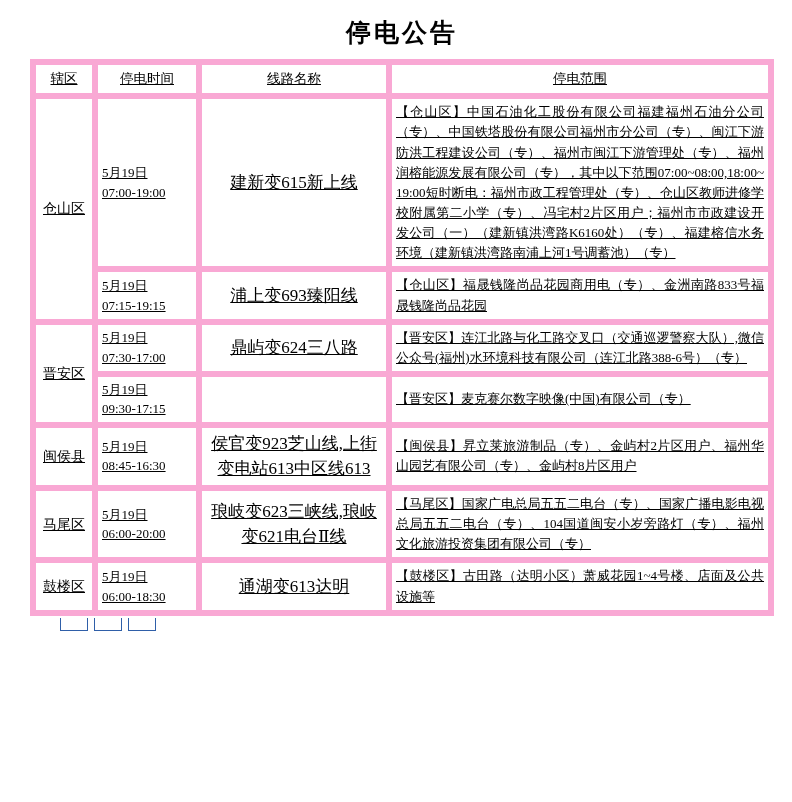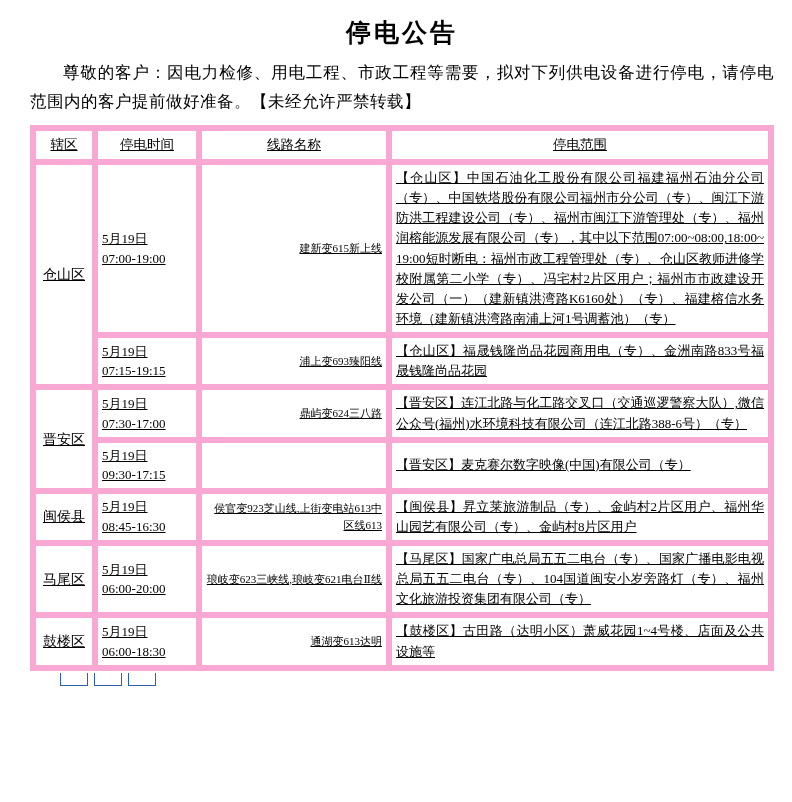--- a/index.html
+++ b/index.html
@@ -64,22 +64,22 @@
   .col-scope { width: auto; }
   td.c-area {
     text-align: center;
     font-size: 14px;
     margin-top: 40px;
   }
   td.c-time {
     font-size: 13px;
   }
   td.c-line {
-    text-align: right;
-    font-size: 11px;
+    text-align: center;
+    font-size: 17px;
   }
   td.c-scope {
     text-align: justify;
     font-size: 13px;
     line-height: 1.55;
     vertical-align: top;
   }
   .bottom-marks {
     margin-top: 2px;
     display: flex;
@@ -94,21 +94,20 @@
     border-top: none;
   }
 </style>
 </head>
 <body>
 
 <div class="page">
 
   <div class="doc-title">停电公告</div>
 
-  <p class="intro">尊敬的客户：因电力检修、用电工程、市政工程等需要，拟对下列供电设备进行停电，请停电范围内的客户提前做好准备。【未经允许严禁转载】</p>
 
   <table class="outage">
     <colgroup>
       <col class="col-area">
       <col class="col-time">
       <col class="col-line">
       <col class="col-scope">
     </colgroup>
     <thead>
       <tr>

